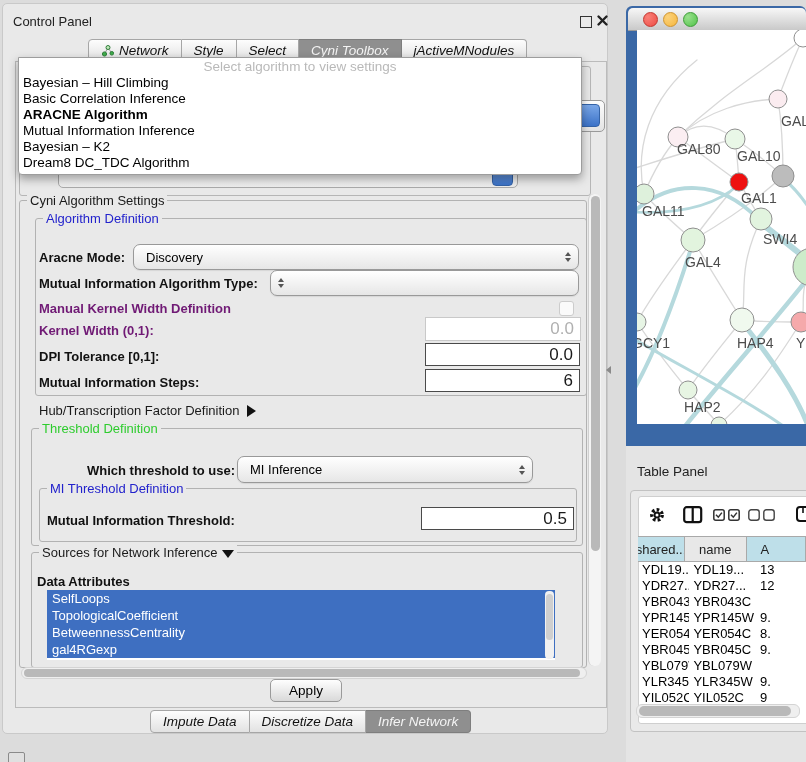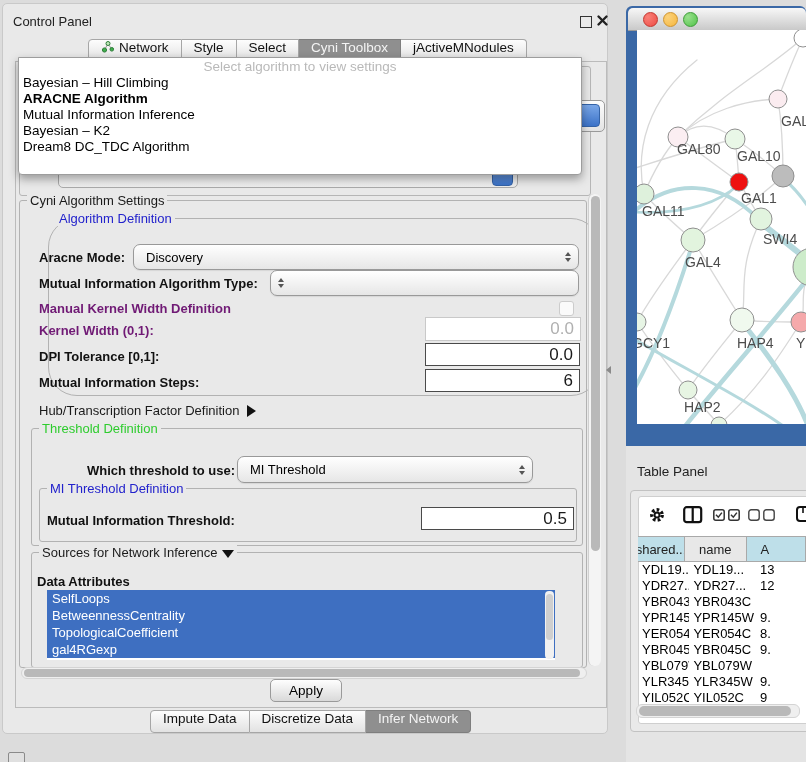--- a/index.html
+++ b/index.html
@@ -8,21 +8,21 @@
   .abs{position:absolute;}
   
   .control-panel{left:2px;top:3px;width:604px;height:729px;background:#e9e9e9;
                  border:1px solid #c9c9c9;border-radius:5px;}
   .cp-title{left:10px;top:10px;font-size:13px;color:#222;}
   .float-btn{left:577px;top:12px;width:10px;height:10px;border:1.5px solid #333;background:transparent;}
   .close-btn{left:593px;top:10px;width:13px;height:13px;}
   
   .seg-tabs{display:flex;height:22px;}
   .seg{border:1px solid #a6a6a6;border-left:none;background:linear-gradient(#fdfdfd,#e2e2e2);
-       padding:0 12px;font-size:13.5px;display:flex;gap:5px;color:#111;white-space:nowrap;}
+       padding:0 12px;font-size:13.5px;display:flex;align-items:center;gap:5px;color:#111;white-space:nowrap;font-style:italic;}
   .seg:first-child{border-left:1px solid #a6a6a6;border-radius:4px 0 0 4px;}
   .seg:last-child{border-radius:0 4px 4px 0;}
   .seg.sel{background:#8f8f8f;color:#f4f4f4;border-color:#7e7e7e;}
   .top-tabs{left:85px;top:35px;}
   .bottom-tabs{left:147px;top:706px;height:23px;}
   .content-panel{left:12px;top:57px;width:590px;height:645px;border:1px solid #bbb;background:#e9e9e9;}
   
   .hidden-group{left:16px;top:62px;width:570px;height:128px;border:1px solid #b6b6b6;border-radius:3px;}
   .remnant-combo{left:55px;top:160px;width:458px;height:22px;border:1px solid #aaa;border-radius:5px;
                  background:linear-gradient(#fafafa,#ededed);}
@@ -135,21 +135,21 @@
   <div class="abs remnant-combo"></div>
   <div class="abs remnant-blue"></div>
   <div class="abs hidden-combo-right">
       <span class="blue"></span>
     </div>
 
   <div class="abs groupbox" style="left:16px;top:196px;width:566px;height:466px;">
     <span class="legend">Cyni Algorithm Settings</span>
   </div>
 
-  <div class="abs groupbox" style="left:45px;top:214px;width:550px;height:176px;border-radius:29px;">
+  <div class="abs groupbox" style="left:32px;top:214px;width:550px;height:176px;">
     <span class="legend blue">Algorithm Definition</span>
   </div>
   <span class="abs blabel" style="left:36px;top:246px;">Aracne Mode:</span>
   <div class="abs combo" style="left:130px;top:240px;width:444px;height:24px;">
     <span class="combo-text">Discovery</span>
     <span class="spinner">
         <span class="tri-up"></span>
         <span class="tri-dn"></span>
       </span>
   </div>
@@ -177,42 +177,42 @@
 
   <div class="abs" style="left:36px;top:399px;">
     <span>Hub/Transcription Factor Definition</span><span class="arrow-right"></span>
   </div>
 
   <div class="abs groupbox" style="left:28px;top:424px;width:550px;height:116px;">
     <span class="legend green">Threshold Definition</span>
   </div>
   <span class="abs blabel" style="left:84px;top:459px;">Which threshold to use:</span>
   <div class="abs combo" style="left:234px;top:452px;width:294px;height:25px;">
-    <span class="combo-text">MI Threshold</span>
+    <span class="combo-text">MI Inference</span>
     <span class="spinner">
         <span class="tri-up"></span>
         <span class="tri-dn"></span>
       </span>
   </div>
   <div class="abs groupbox" style="left:36px;top:484px;width:536px;height:52px;">
     <span class="legend blue">MI Threshold Definition</span>
   </div>
   <span class="abs blabel" style="left:44px;top:509px;">Mutual Information Threshold:</span>
   <div class="abs field en" style="left:418px;top:503px;width:145px;height:21px;">
     <span>0.5</span>
   </div>
 
   <div class="abs groupbox" style="left:28px;top:548px;width:550px;height:114px;">
     <span class="legend"><span>Sources for Network Inference</span><span class="arrow-down"></span></span>
   </div>
   <span class="abs blabel" style="left:34px;top:570px;">Data Attributes</span>
   <div class="abs attr-list" style="left:44px;top:586px;width:508px;height:70px;">
       <div class="attr-item">SelfLoops</div>
+      <div class="attr-item">TopologicalCoefficient</div>
       <div class="attr-item">BetweennessCentrality</div>
-      <div class="attr-item">TopologicalCoefficient</div>
       <div class="attr-item">gal4RGexp</div>
     </div>
   <div class="abs list-vscroll" style="left:542px;top:587px;height:68px;">
       <span class="thumb"></span>
     </div>
 
   <div class="abs hscroll" style="left:18px;top:663px;width:564px;height:10px;">
       <span class="thumb" style="width:556px;"></span>
     </div>
   <div class="abs vscroll" style="left:585px;top:190px;width:12px;height:472px;">
@@ -231,20 +231,21 @@
       <div class="seg sel">
         <span>Infer Network</span>
       </div>
     </div>
 </div>
 
 <div class="abs dropdown">
   <div class="dd-placeholder">Select algorithm to view settings</div>
   <div>
       <div class="dd-item">Bayesian – Hill Climbing</div>
+      <div class="dd-item">Basic Correlation Inference</div>
       <div class="dd-item bold">ARACNE Algorithm</div>
       <div class="dd-item">Mutual Information Inference</div>
       <div class="dd-item">Bayesian – K2</div>
       <div class="dd-item">Dream8 DC_TDC Algorithm</div>
     </div>
 </div>
 
 <div class="abs splitter-arrow"></div>
 
 <div class="abs net-window"></div>

